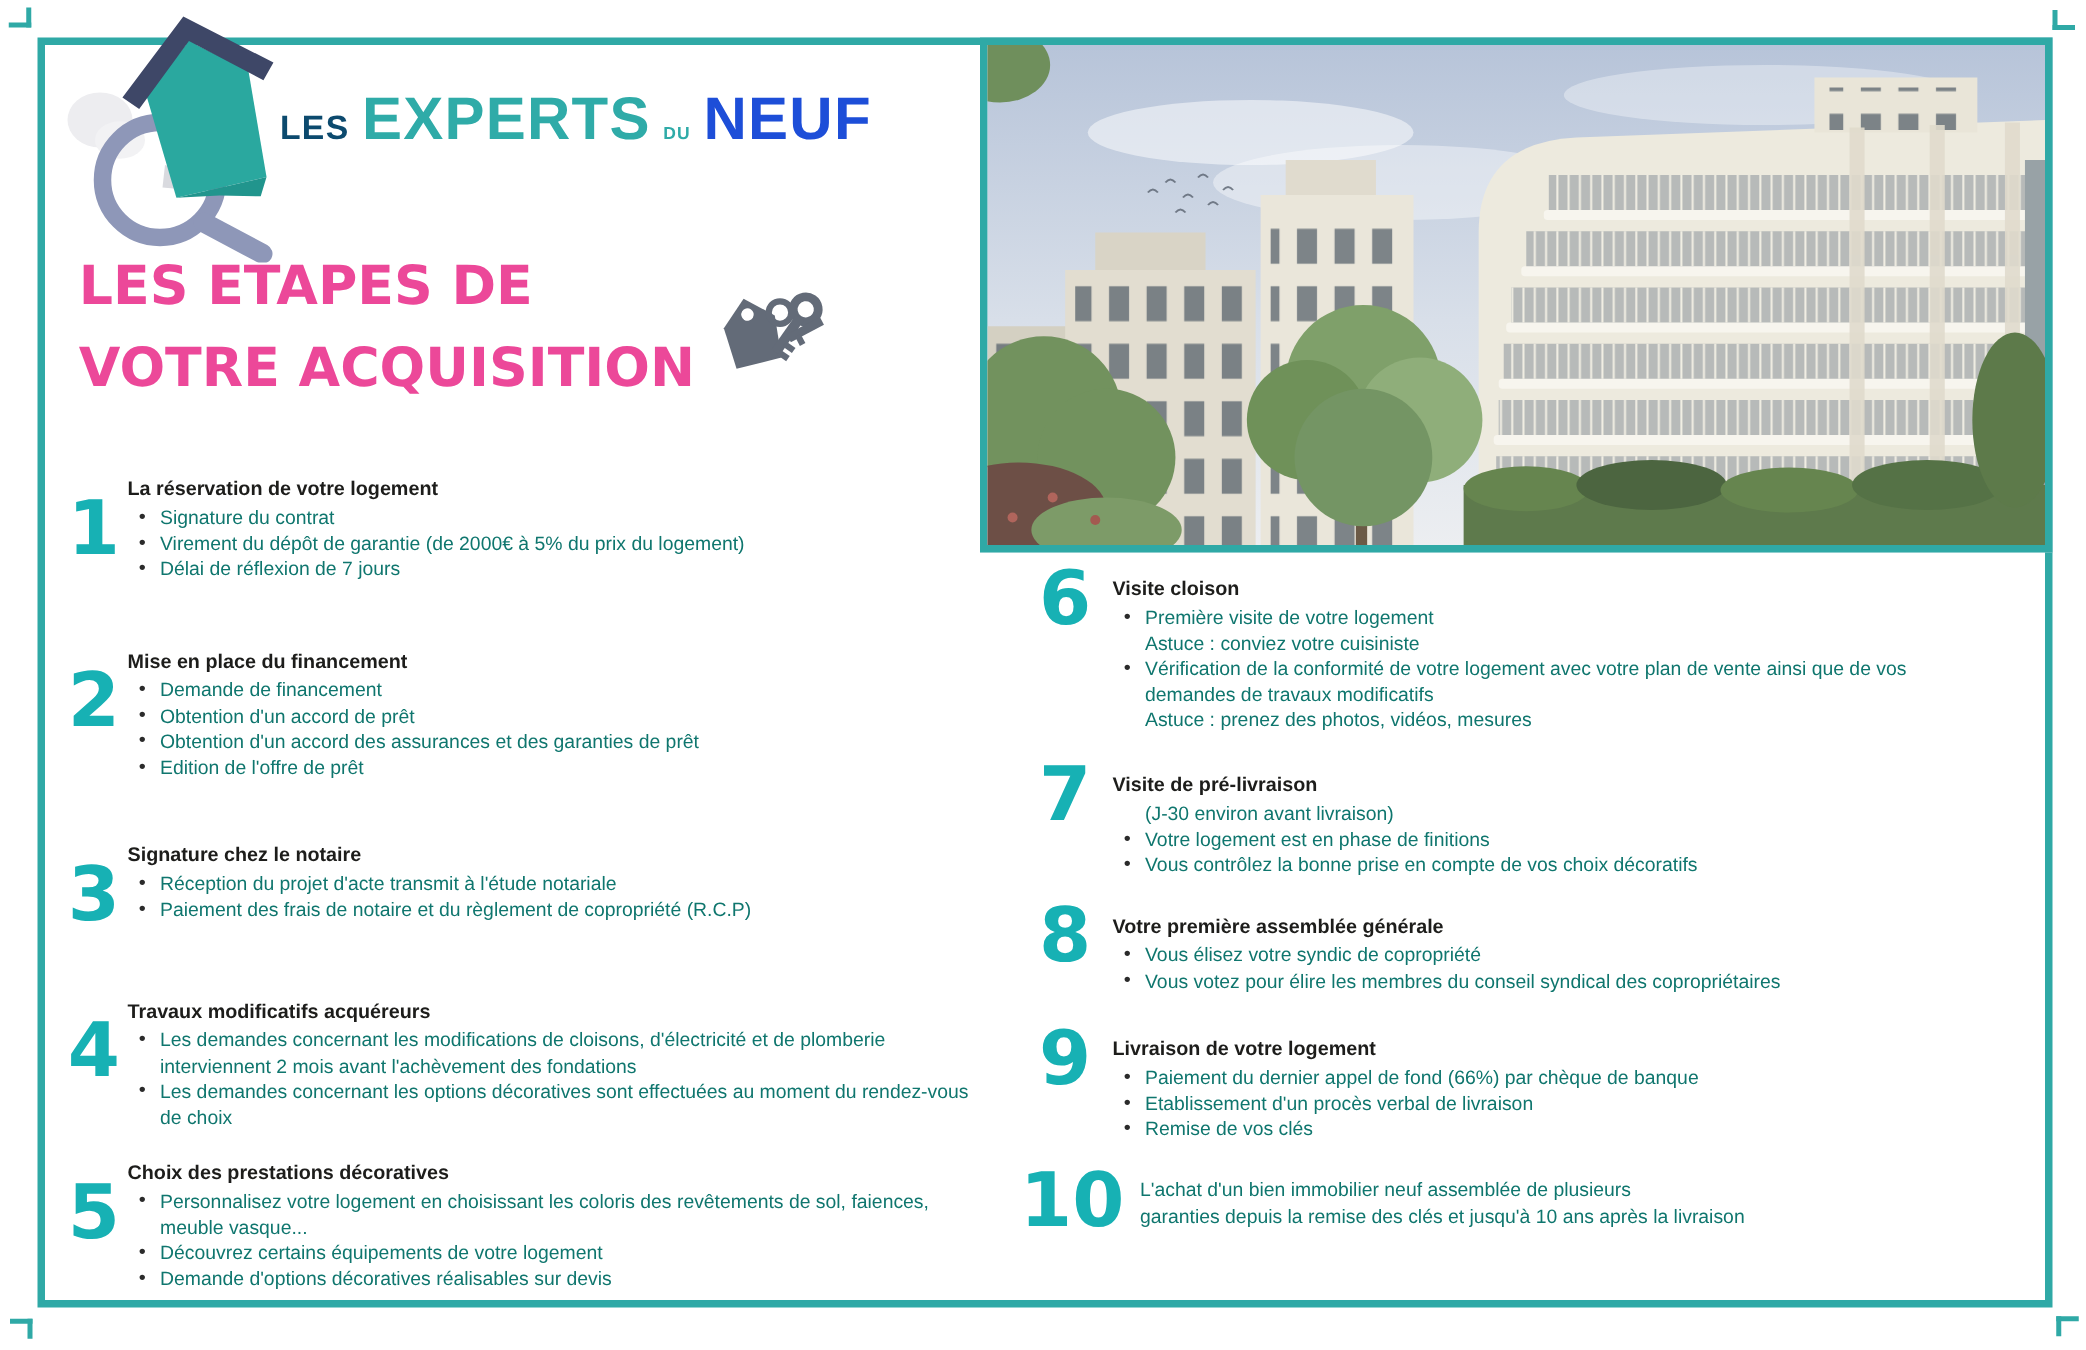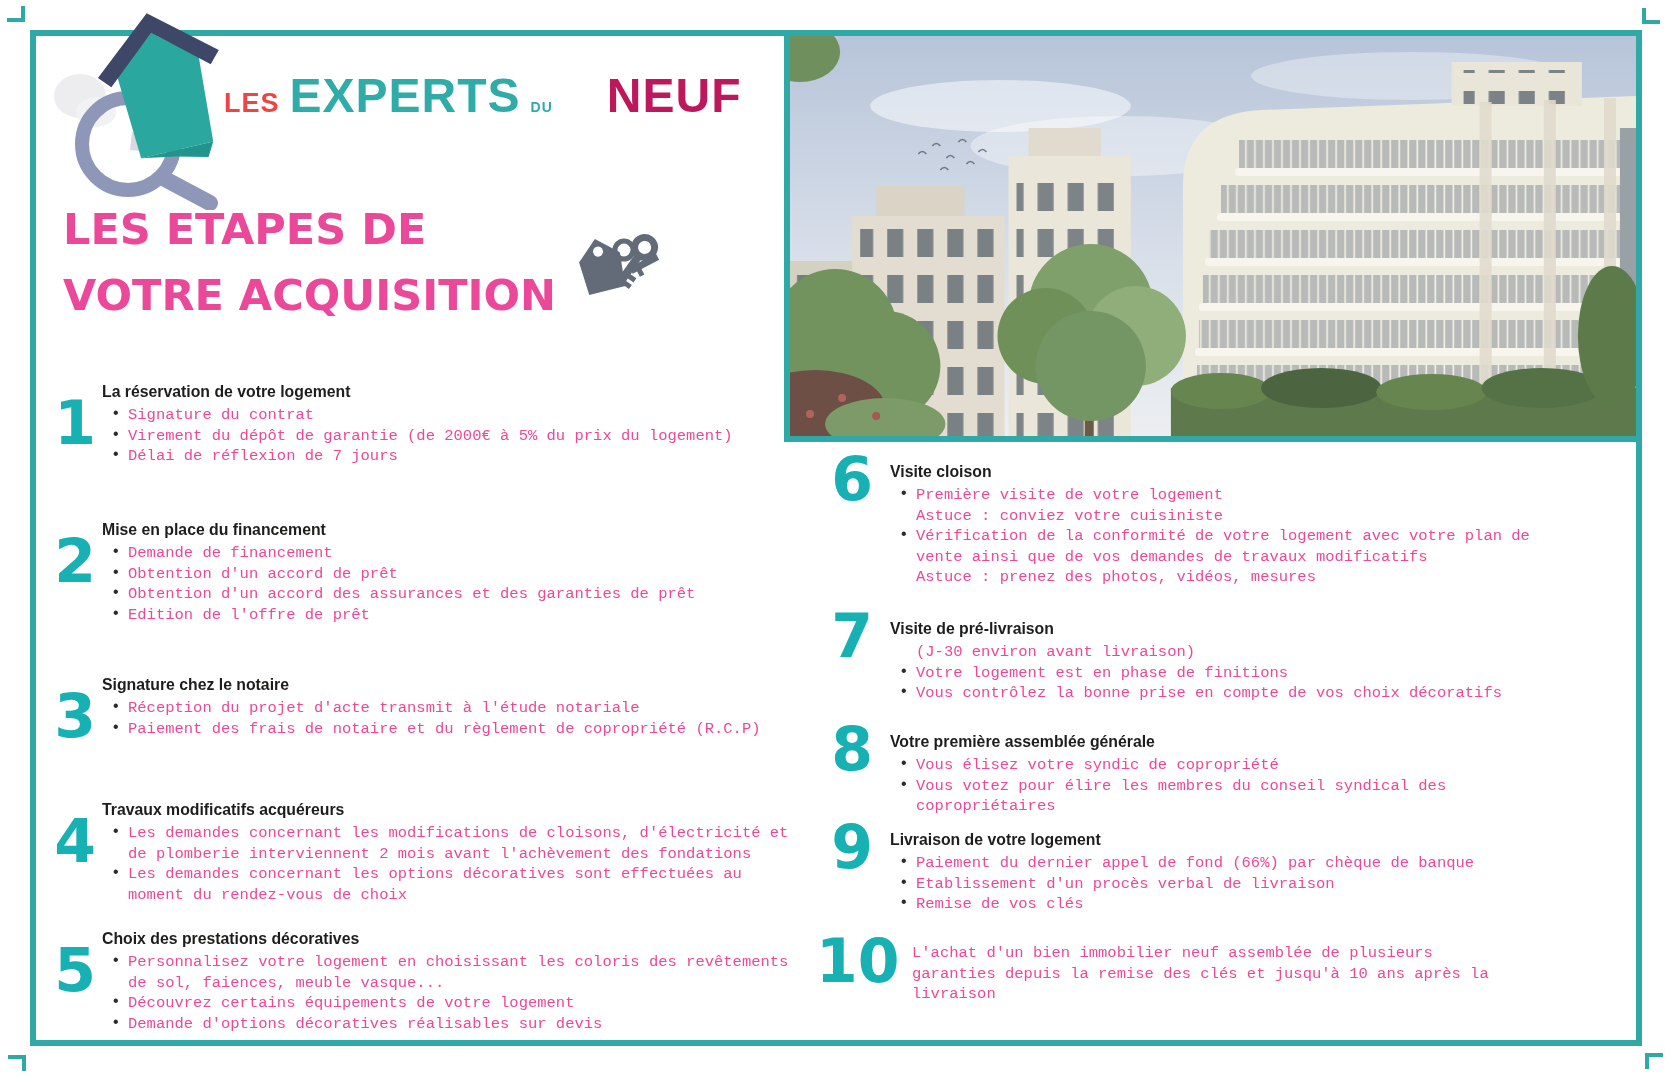--- a/index.html
+++ b/index.html
@@ -10,44 +10,44 @@
          border:6px solid #2FA9A6;box-sizing:border-box;}
   
   .crop{position:absolute;width:18px;height:16px;box-sizing:border-box;}
   .crop.tl{left:7px;top:6px;border-right:4px solid #2FA9A6;border-bottom:4px solid #2FA9A6;}
   .crop.tr{left:1642px;top:8px;border-left:4px solid #2FA9A6;border-bottom:4px solid #2FA9A6;}
   .crop.bl{left:8px;top:1055px;border-right:4px solid #2FA9A6;border-top:4px solid #2FA9A6;}
   .crop.br{left:1645px;top:1053px;border-left:4px solid #2FA9A6;border-top:4px solid #2FA9A6;}
   
   .logo-graphic{position:absolute;left:40px;top:0px;width:200px;height:212px;}
   .logo-text{position:absolute;left:224px;top:68px;display:flex;align-items:baseline;gap:10px;white-space:nowrap;}
-  .logo-text .w1{font-size:27px;font-weight:600;color:#ef4444;letter-spacing:1px;}
+  .logo-text .w1{font-size:27px;font-weight:600;color:#0c4a6e;letter-spacing:1px;}
   .logo-text .w2{font-size:48px;font-weight:700;color:#2FABA8;letter-spacing:1px;}
   .logo-text .w3{font-size:14px;font-weight:700;color:#2FABA8;letter-spacing:1px;}
-  .logo-text .w4{font-size:48px;font-weight:700;color:#be185d;letter-spacing:1px;margin-left:44px;}
+  .logo-text .w4{font-size:48px;font-weight:700;color:#1d4ed8;letter-spacing:1px;}
   
   .main-title{position:absolute;left:63px;top:196px;
       font-family:"DejaVu Sans","Liberation Sans",sans-serif;
       font-size:43px;line-height:66px;font-weight:800;color:#ec4899;letter-spacing:0px;}
   .keys-icon{position:absolute;left:568px;top:224px;width:104px;height:82px;}
   
   .photo{position:absolute;left:784px;top:30px;width:858px;height:412px;
          border:6px solid #2FA9A6;box-sizing:border-box;background:#dfe5ee;}
   .photo svg{display:block;width:100%;height:100%;}
   
   .step{position:absolute;box-sizing:border-box;}
   .step .num{position:absolute;left:0;width:54px;text-align:center;overflow:visible;white-space:nowrap;
       font-family:"DejaVu Sans","Liberation Sans",sans-serif;
       font-weight:800;font-size:60px;line-height:64px;color:#17B1B4;}
   .col-left .num{top:10px;}
   .col-right .num{top:-14px;width:64px;}
   .col-left{padding-left:54px;width:744px;}
   .col-right{padding-left:70px;width:710px;}
   .step h3{margin:0 0 3px 0;font-size:15.8px;line-height:21px;font-weight:700;color:#1d1d1b;}
-  .li{position:relative;padding-left:26px;font-size:15.5px;line-height:20.6px;color:#ec4899;font-family:Liberation Mono, monospace;}
+  .li{position:relative;padding-left:26px;font-size:15.5px;line-height:20.6px;color:#0f766e;}
   .li.b::before{content:"\2022";position:absolute;left:9px;top:-1px;font-size:16px;color:#2b2b2b;}
   .content{width:100%;}
   .col-left .content{max-width:690px;}
   .col-right .content{max-width:640px;}
 </style>
 </head>
 <body>
 
 <div id="page">
 

